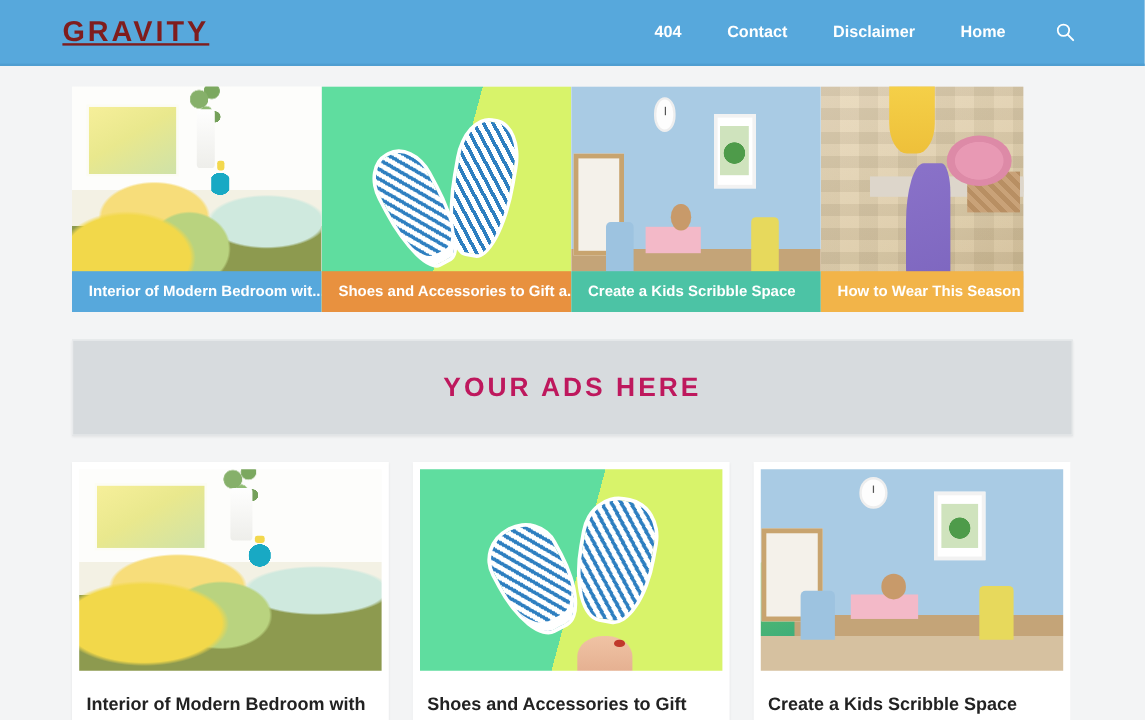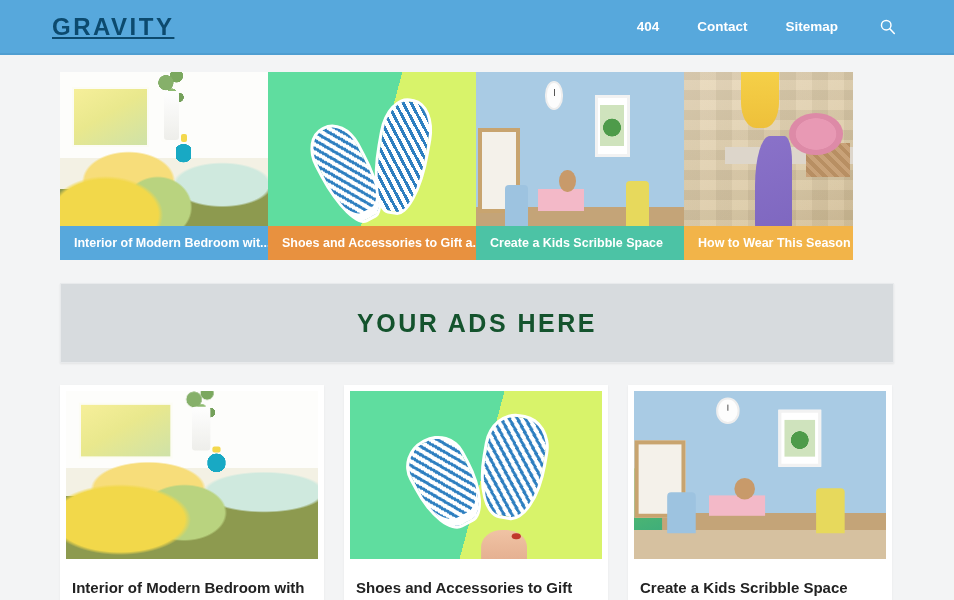--- a/index.html
+++ b/index.html
@@ -14,21 +14,21 @@
   .site-header {
     height: 55px;
     background: #57a8dc;
     border-bottom: 2px solid #4f9ed1;
     display: flex;
     align-items: center;
     padding: 0 52px 0 52px;
     position: relative;
   }
   .logo {
-    color: #0c4a6e;
+    color: #7f1d1d;
     font-size: 24px;
     font-weight: bold;
     letter-spacing: 2.5px;
     line-height: 1;
   }
   .nav {
     margin-left: auto;
     display: flex;
     gap: 0px;
   }
@@ -88,22 +88,22 @@
     height: 80px;
     width: 834px;
     background: #d7dbde;
     border: 1px solid #e8eaec;
     box-shadow: 0 1px 2px rgba(0,0,0,.07);
     display: flex;
     align-items: center;
     justify-content: center;
   }
   .ads-text {
-    color: #14532d;
-    font-size: 25px;
+    color: #be185d;
+    font-size: 22px;
     font-weight: bold;
     letter-spacing: 2.5px;
   }
 
   
   .posts {
     margin-top: 22px;
     display: flex;
     gap: 20px;
     width: 834px;
@@ -238,21 +238,22 @@
 </style>
 </head>
 <body>
 
 <header class="site-header">
   <a class="logo" href="#">GRAVITY</a>
 
   <nav class="nav">
     <a class="nav-item" href="#">404</a>
     <a class="nav-item" href="#">Contact</a>
-    <a class="nav-item" href="#">Sitemap</a>
+    <a class="nav-item" href="#">Disclaimer</a>
+    <a class="nav-item" href="#">Home</a>
 
     <button class="search-btn">
       <svg width="17" height="17" viewBox="0 0 20 20">
         <circle cx="8.5" cy="8.5" r="5.6" fill="none" stroke="#ffffff" stroke-width="1.7"></circle>
         <line x1="12.7" y1="12.7" x2="18" y2="18.2" stroke="#ffffff" stroke-width="1.9" stroke-linecap="round"></line>
       </svg>
     </button>
   </nav>
 </header>
 

